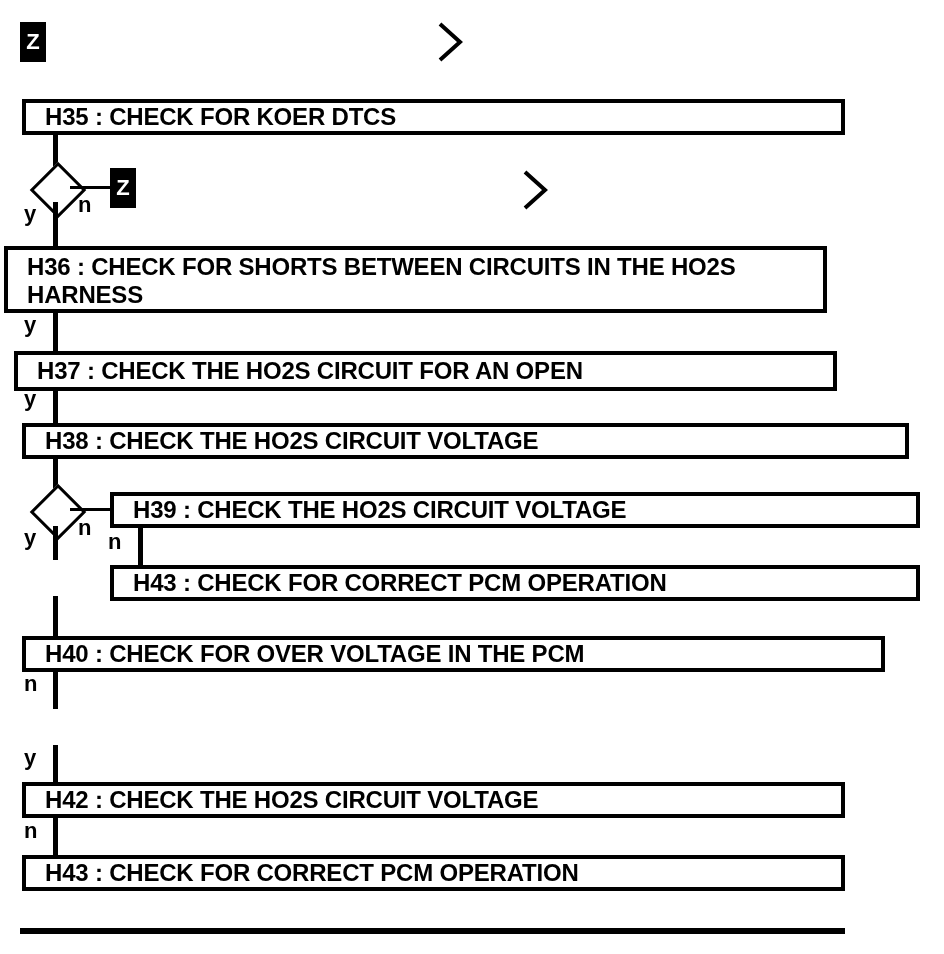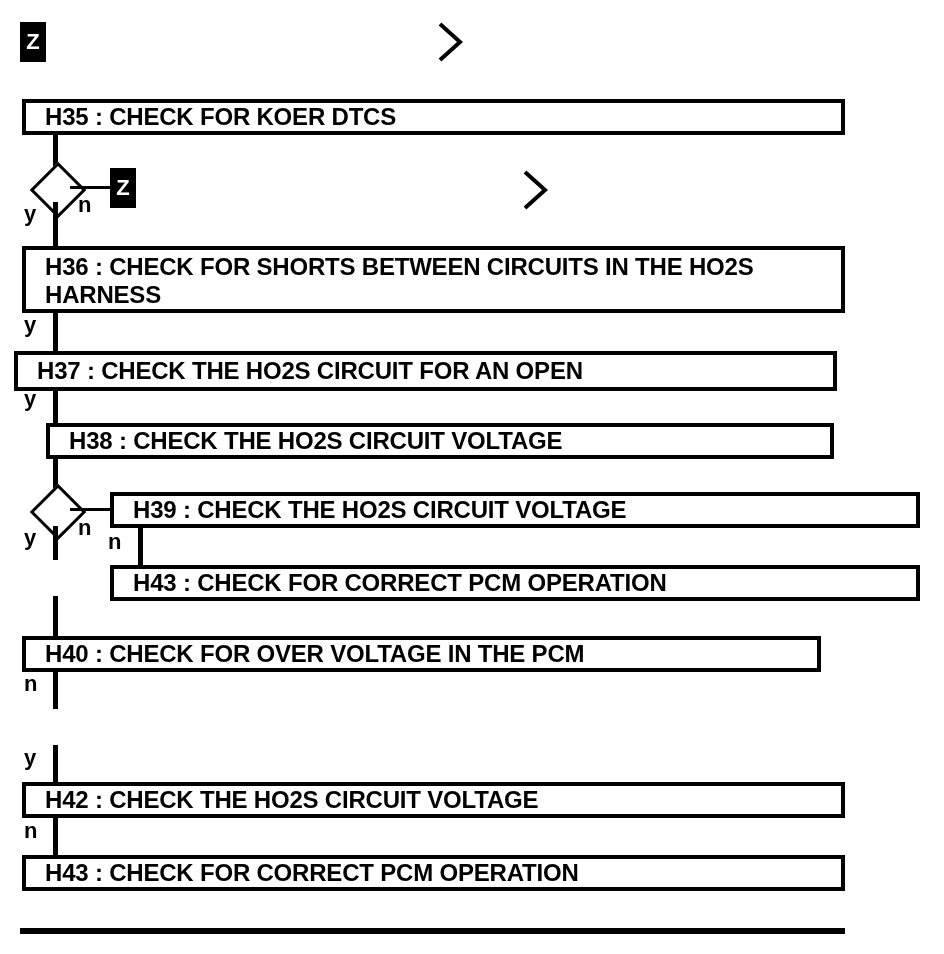--- a/index.html
+++ b/index.html
@@ -138,35 +138,35 @@
   <div class="branch" style="left:78px; top:194px;">n</div>
 
   <div class="vline" style="left:53px; top:202px; height:44px;"></div>
 
   <div class="chevron" style="left:520px; top:168px;">
     <svg width="30" height="44" viewBox="0 0 30 44">
       <polyline points="5,4 25,22 5,40" fill="none" stroke="#000000" stroke-width="4"></polyline>
     </svg>
   </div>
 
-  <div class="node" style="left:22px; top:246px; width:823px; height:67px; align-items:flex-start; padding-top:3px;justify-content:center;">
+  <div class="node" style="left:4px; top:246px; width:823px; height:67px; align-items:flex-start; padding-top:3px;justify-content:center;">
     <span class="node-label">H36 : CHECK FOR SHORTS BETWEEN CIRCUITS IN THE HO2S HARNESS</span>
   </div>
 
   <div class="vline" style="left:53px; top:313px; height:38px;"></div>
   <div class="branch" style="left:24px; top:314px;">y</div>
 
   <div class="node" style="left:14px; top:351px; width:823px; height:40px;text-align:center;">
     <span class="node-label">H37 : CHECK THE HO2S CIRCUIT FOR AN OPEN</span>
   </div>
 
   <div class="vline" style="left:53px; top:387px; height:36px;"></div>
   <div class="branch" style="left:24px; top:388px;">y</div>
 
-  <div class="node" style="left:22px; top:423px; width:788px; height:36px;margin-left:24px;">
+  <div class="node" style="left:22px; top:423px; width:887px; height:36px;">
     <span class="node-label">H38 : CHECK THE HO2S CIRCUIT VOLTAGE</span>
   </div>
 
   <div class="vline" style="left:53px; top:459px; height:33px;"></div>
 
   <div class="diamond" style="left:38px; top:492px;"></div>
 
   <div class="thinline" style="left:70px; top:508px; width:42px;"></div>
 
   <div class="branch" style="left:24px; top:527px;">y</div>
@@ -179,21 +179,21 @@
   <div class="vline" style="left:138px; top:528px; height:37px;"></div>
   <div class="branch" style="left:108px; top:531px;">n</div>
 
   <div class="node" style="left:110px; top:565px; width:810px; height:36px;">
     <span class="node-label">H43 : CHECK FOR CORRECT PCM OPERATION</span>
   </div>
 
   <div class="vline" style="left:53px; top:526px; height:34px;"></div>
   <div class="vline" style="left:53px; top:596px; height:40px;"></div>
 
-  <div class="node" style="left:22px; top:636px; width:799px; height:36px;">
+  <div class="node" style="left:22px; top:636px; width:863px; height:36px;">
     <span class="node-label">H40 : CHECK FOR OVER VOLTAGE IN THE PCM</span>
   </div>
 
   <div class="vline" style="left:53px; top:672px; height:37px;"></div>
   <div class="branch" style="left:24px; top:673px;">n</div>
 
 
   <div class="vline" style="left:53px; top:745px; height:37px;"></div>
   <div class="branch" style="left:24px; top:747px;">y</div>
 

